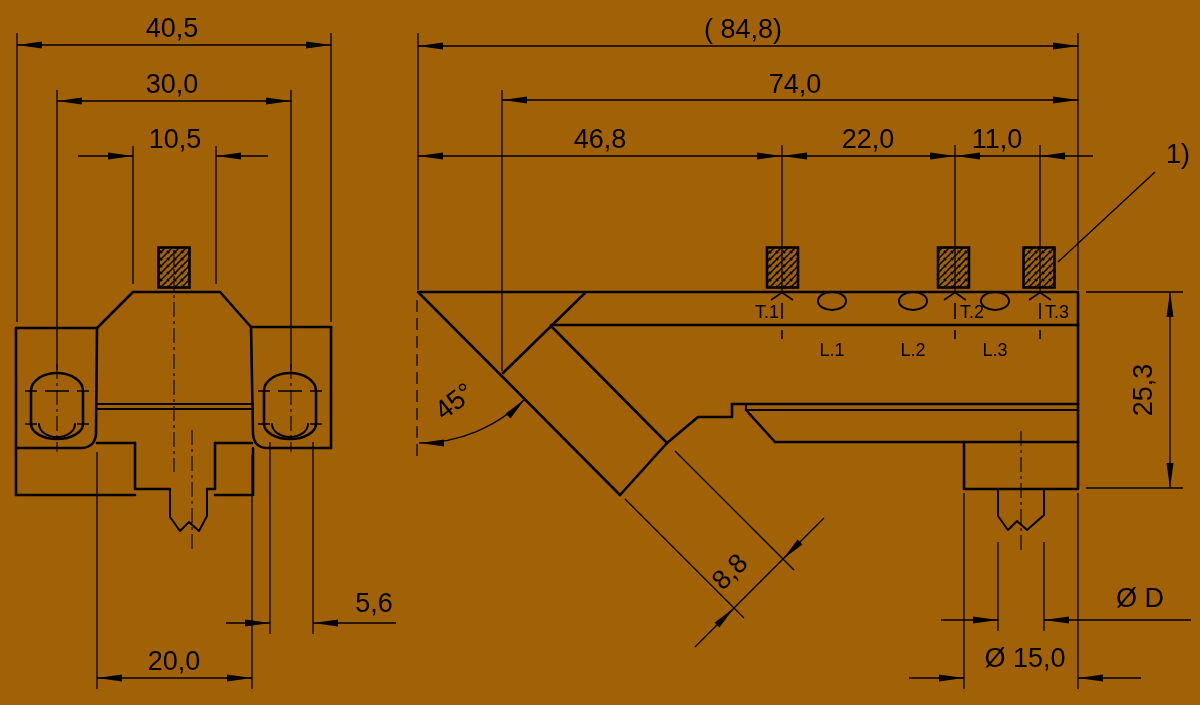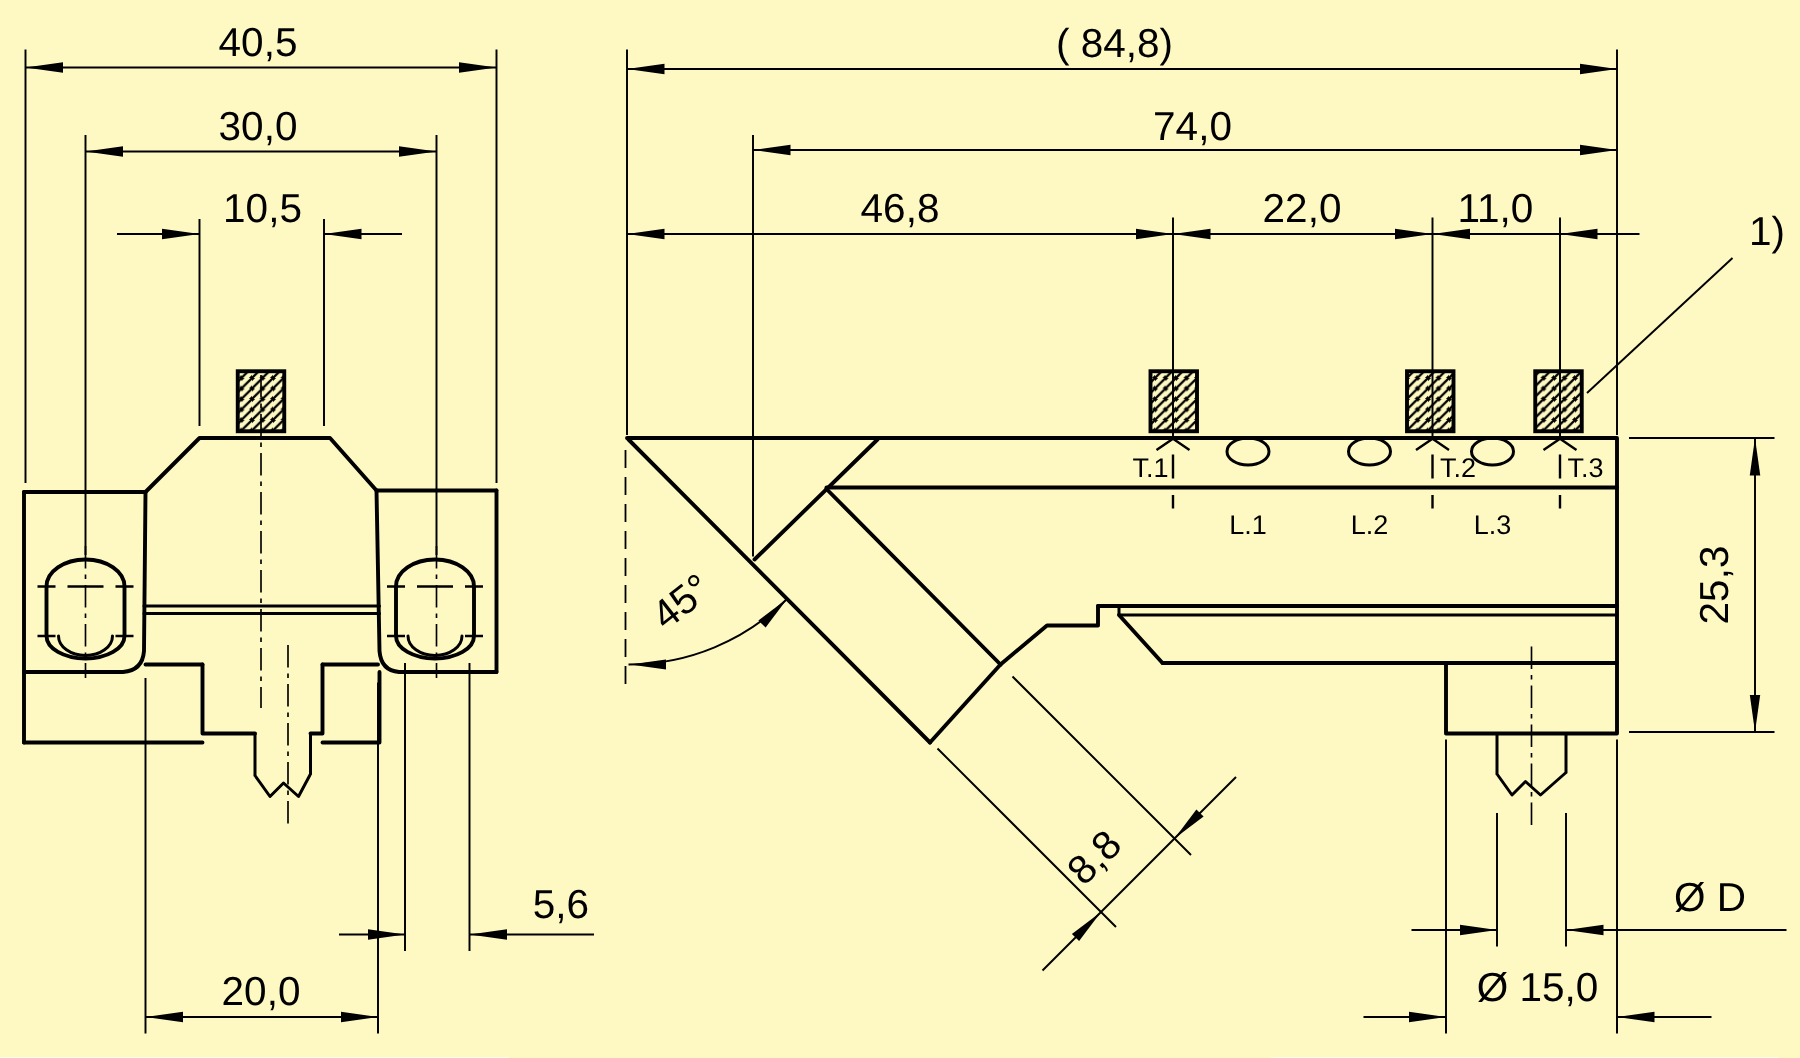--- a/index.html
+++ b/index.html
@@ -1,16 +1,16 @@
 <!DOCTYPE html>
 <html><head>
 <meta charset="utf-8">
 <style>
   html,body{margin:0;padding:0;background:#ffffff;}
-  .stage{width:1200px;height:705px;background:#fef9c3;position:relative;overflow:hidden;}
+  .stage{width:1200px;height:705px;background:#a16207;position:relative;overflow:hidden;}
   svg{display:block;}
   text{font-family:"Liberation Sans", sans-serif; fill:#000;}
   .dim{font-size:27px;}
   .lbl{font-size:18px;}
   .outline{stroke:#000;stroke-width:2.6;fill:none;stroke-linecap:round;stroke-linejoin:round;}
   .med{stroke:#000;stroke-width:2;fill:none;stroke-linecap:round;stroke-linejoin:round;}
   .thin{stroke:#000;stroke-width:1.3;fill:none;}
   .tick{stroke:#000;stroke-width:1.6;fill:none;}
   .cl{stroke:#000;stroke-width:1.1;fill:none;stroke-dasharray:15 4 3 4;}
   .dash{stroke:#000;stroke-width:1.2;fill:none;stroke-dasharray:12 6;}

